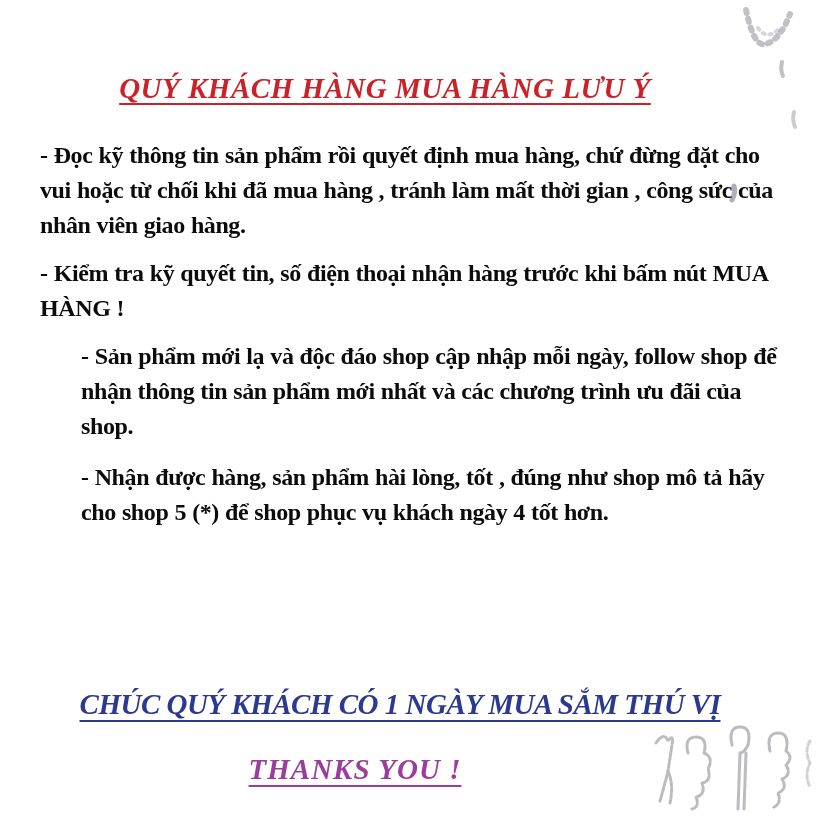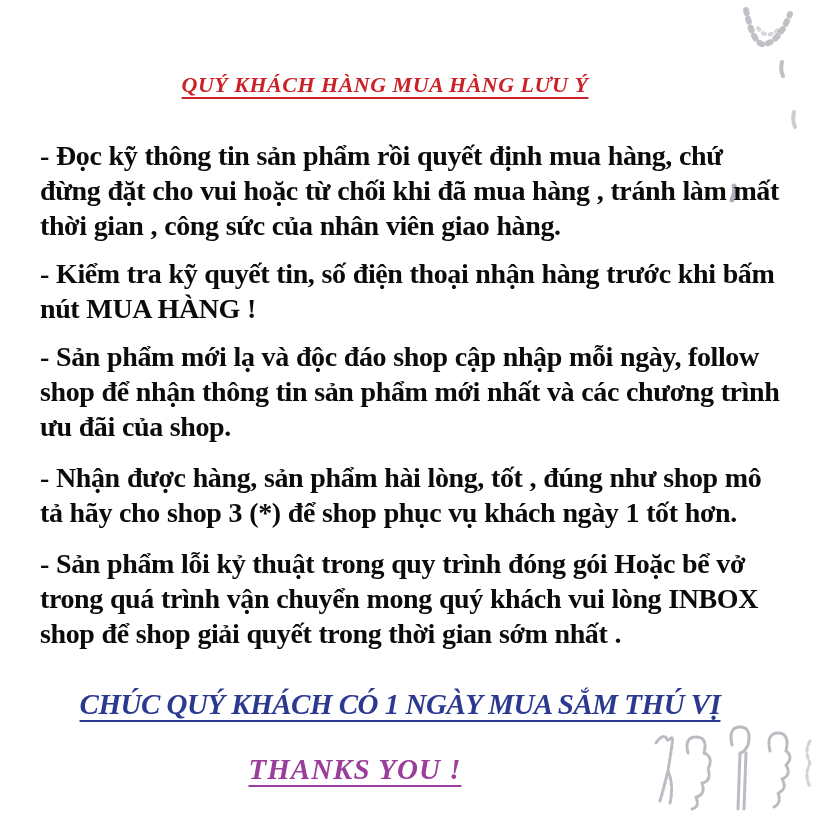--- a/index.html
+++ b/index.html
@@ -11,43 +11,43 @@
     overflow: hidden;
     font-family: "Liberation Serif", "DejaVu Serif", serif;
     color: #0b0b0b;
   }
   .title {
     position: absolute;
     top: 72px;
     left: 0;
     width: 770px;
     text-align: center;
-    font-size: 22px;
+    font-size: 29px;
     font-weight: bold;
     font-style: italic;
     color: #cb2128;
     text-decoration: underline;
     text-underline-offset: 5px;
     letter-spacing: 0.5px;
   }
   .notes {
     position: absolute;
     top: 138px;
     left: 40px;
     width: 742px;
   }
   .notes p {
     margin: 0 0 13px 0;
-    font-size: 28px;
+    font-size: 24px;
     line-height: 35px;
     font-weight: bold;
     letter-spacing: -0.4px;
     word-spacing: 0.5px;
   }
-  .notes p.gap-lg { margin-bottom: 16px; }
+  .notes p.gap-lg { margin-bottom: 16px; margin-left: 41px; }
   .wish {
     position: absolute;
     top: 688px;
     left: 0;
     width: 800px;
     text-align: center;
     font-size: 29px;
     font-weight: bold;
     font-style: italic;
     color: #2b3990;
@@ -97,21 +97,20 @@
       <path d="M162 18 Q156 28 162 40 Q156 52 162 64" stroke-width="3" stroke-dasharray="4 3" stroke-opacity="0.4"></path>
     </g>
   </svg>
 
   <div class="title">QUÝ KHÁCH HÀNG MUA HÀNG LƯU Ý</div>
 
   <div class="notes">
     <p>- Đọc kỹ thông tin sản phẩm rồi quyết định mua hàng, chứ đừng đặt cho vui hoặc từ chối khi đã mua hàng , tránh làm mất thời gian , công sức của nhân viên giao hàng.</p>
     <p>- Kiểm tra kỹ quyết tin, số điện thoại nhận hàng trước khi bấm nút MUA HÀNG !</p>
     <p class="gap-lg">- Sản phẩm mới lạ và độc đáo shop cập nhập mỗi ngày, follow shop để nhận thông tin sản phẩm mới nhất và các chương trình ưu đãi của shop.</p>
-    <p class="gap-lg">- Nhận được hàng, sản phẩm hài lòng, tốt , đúng như shop mô tả hãy cho shop 3 (*) để shop phục vụ khách ngày 1 tốt hơn.</p>
-    <p>- Sản phẩm lỗi kỷ thuật trong quy trình đóng gói Hoặc bể vở trong quá trình vận chuyển mong quý khách vui lòng INBOX shop để shop giải quyết trong thời gian sớm nhất .</p>
+    <p class="gap-lg">- Nhận được hàng, sản phẩm hài lòng, tốt , đúng như shop mô tả hãy cho shop 5 (*) để shop phục vụ khách ngày 4 tốt hơn.</p>
   </div>
 
   <div class="wish">CHÚC QUÝ KHÁCH CÓ 1 NGÀY MUA SẮM THÚ VỊ</div>
 
   <div class="thanks">THANKS YOU !</div>
 
 </div>
 
 </body></html>

